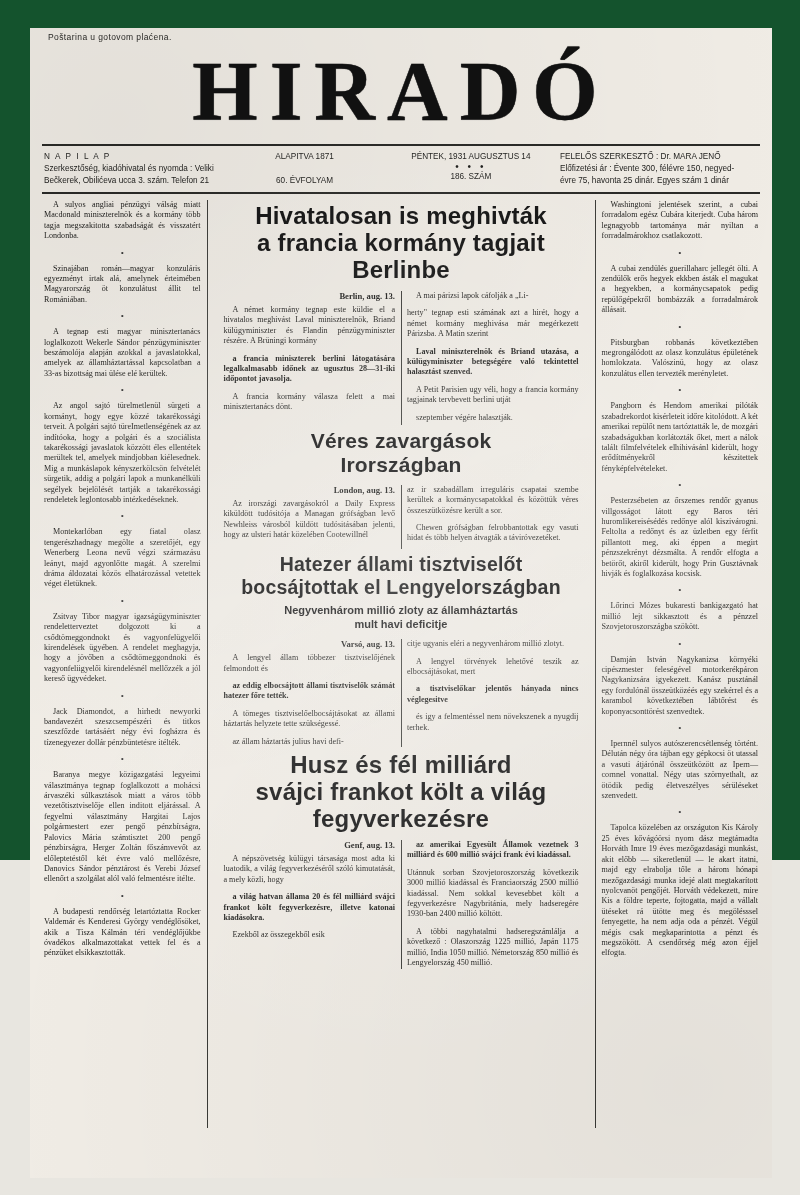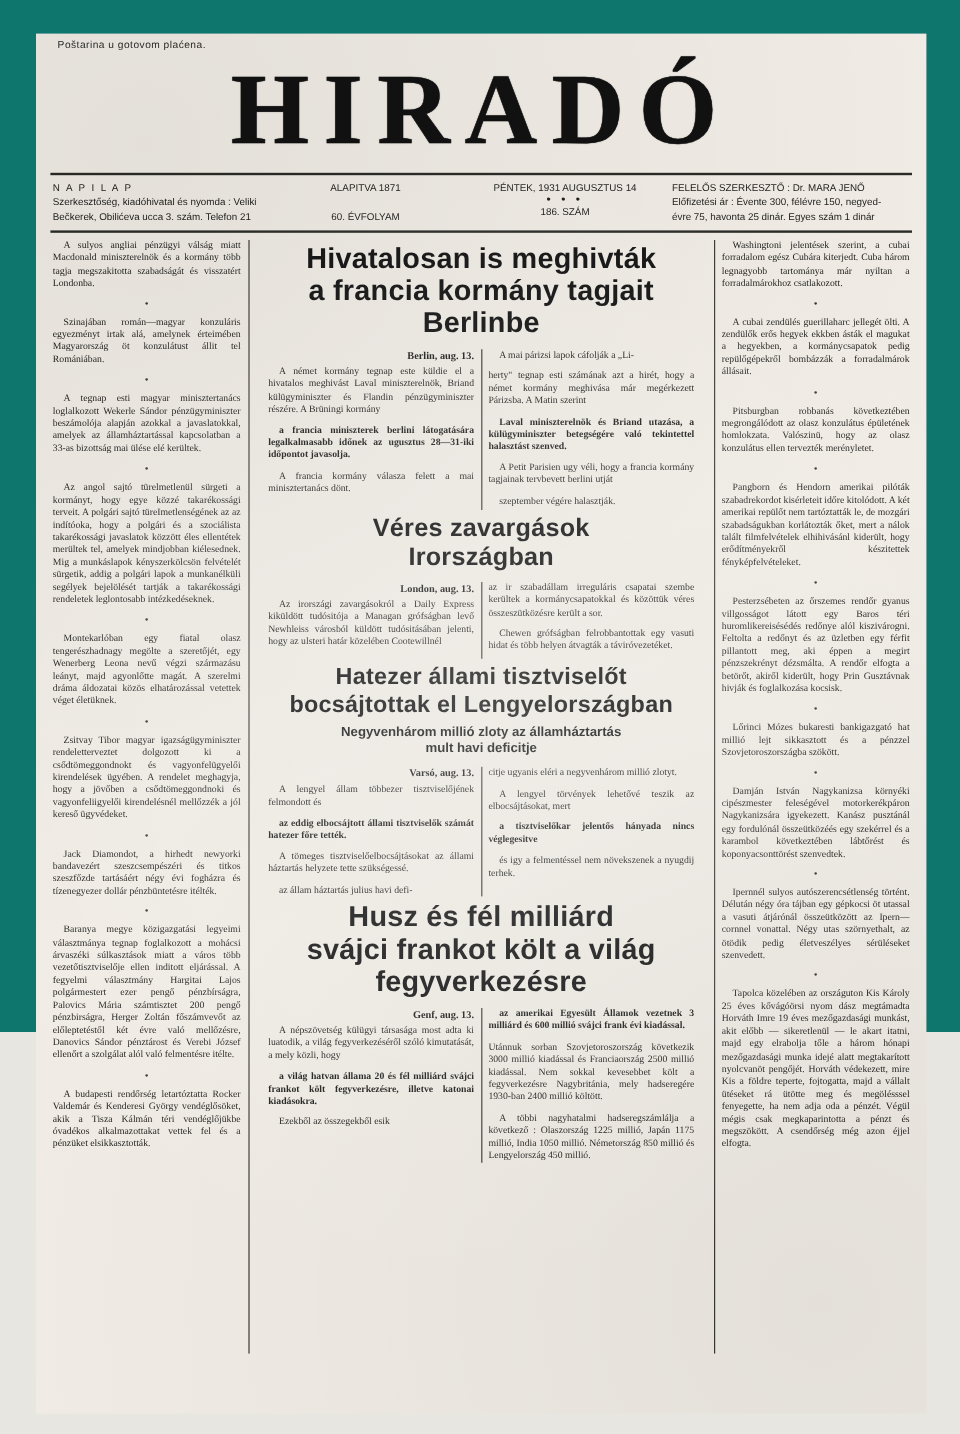--- a/index.html
+++ b/index.html
@@ -6,21 +6,21 @@
   body{
     width:800px;height:1195px;
     background:#e8e6e0;
     font-family:"Liberation Serif", serif;
     color:#1a1a18;
     overflow:hidden;
   }
   .page{
     position:relative;
     width:800px;height:860px;
-    background:#0f766e;
+    background:#14532d;
     padding:0;
     box-sizing:border-box;
   }
   .paper{
     position:absolute;
     left:30px;top:28px;right:28px;bottom:18px;
     width:742px;height:1150px;
     background:#f0ece5;
   }
   

